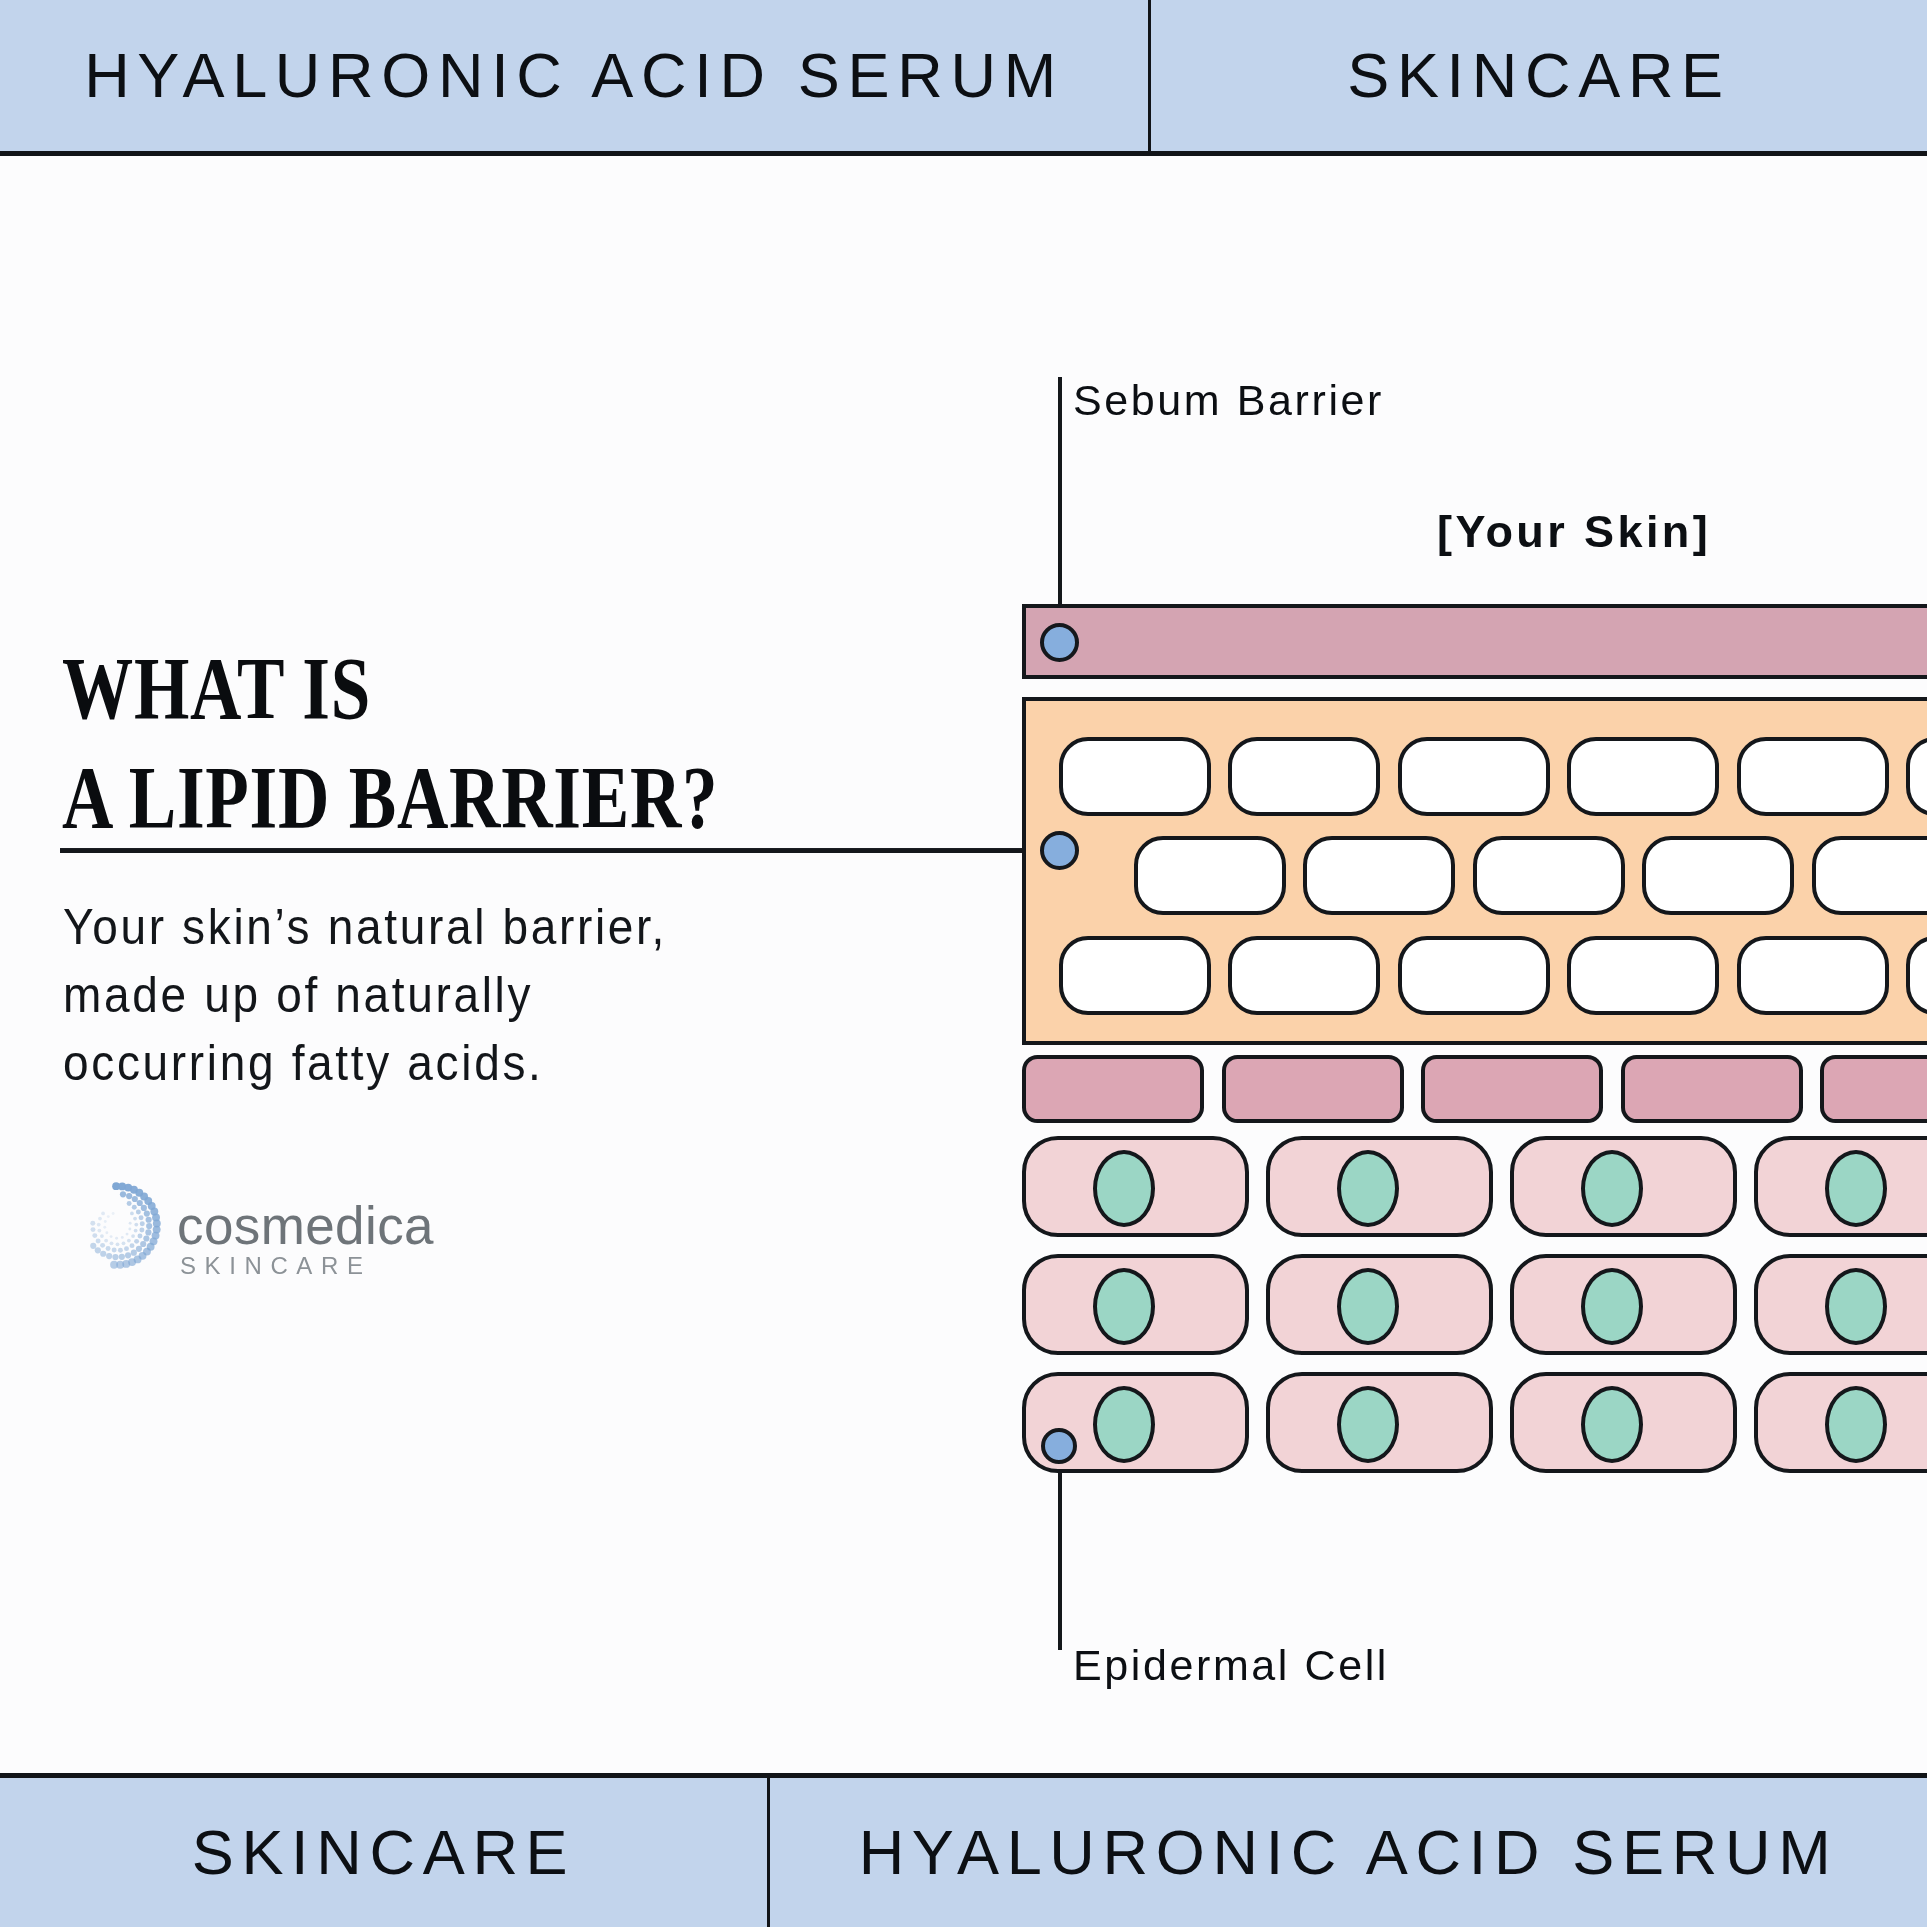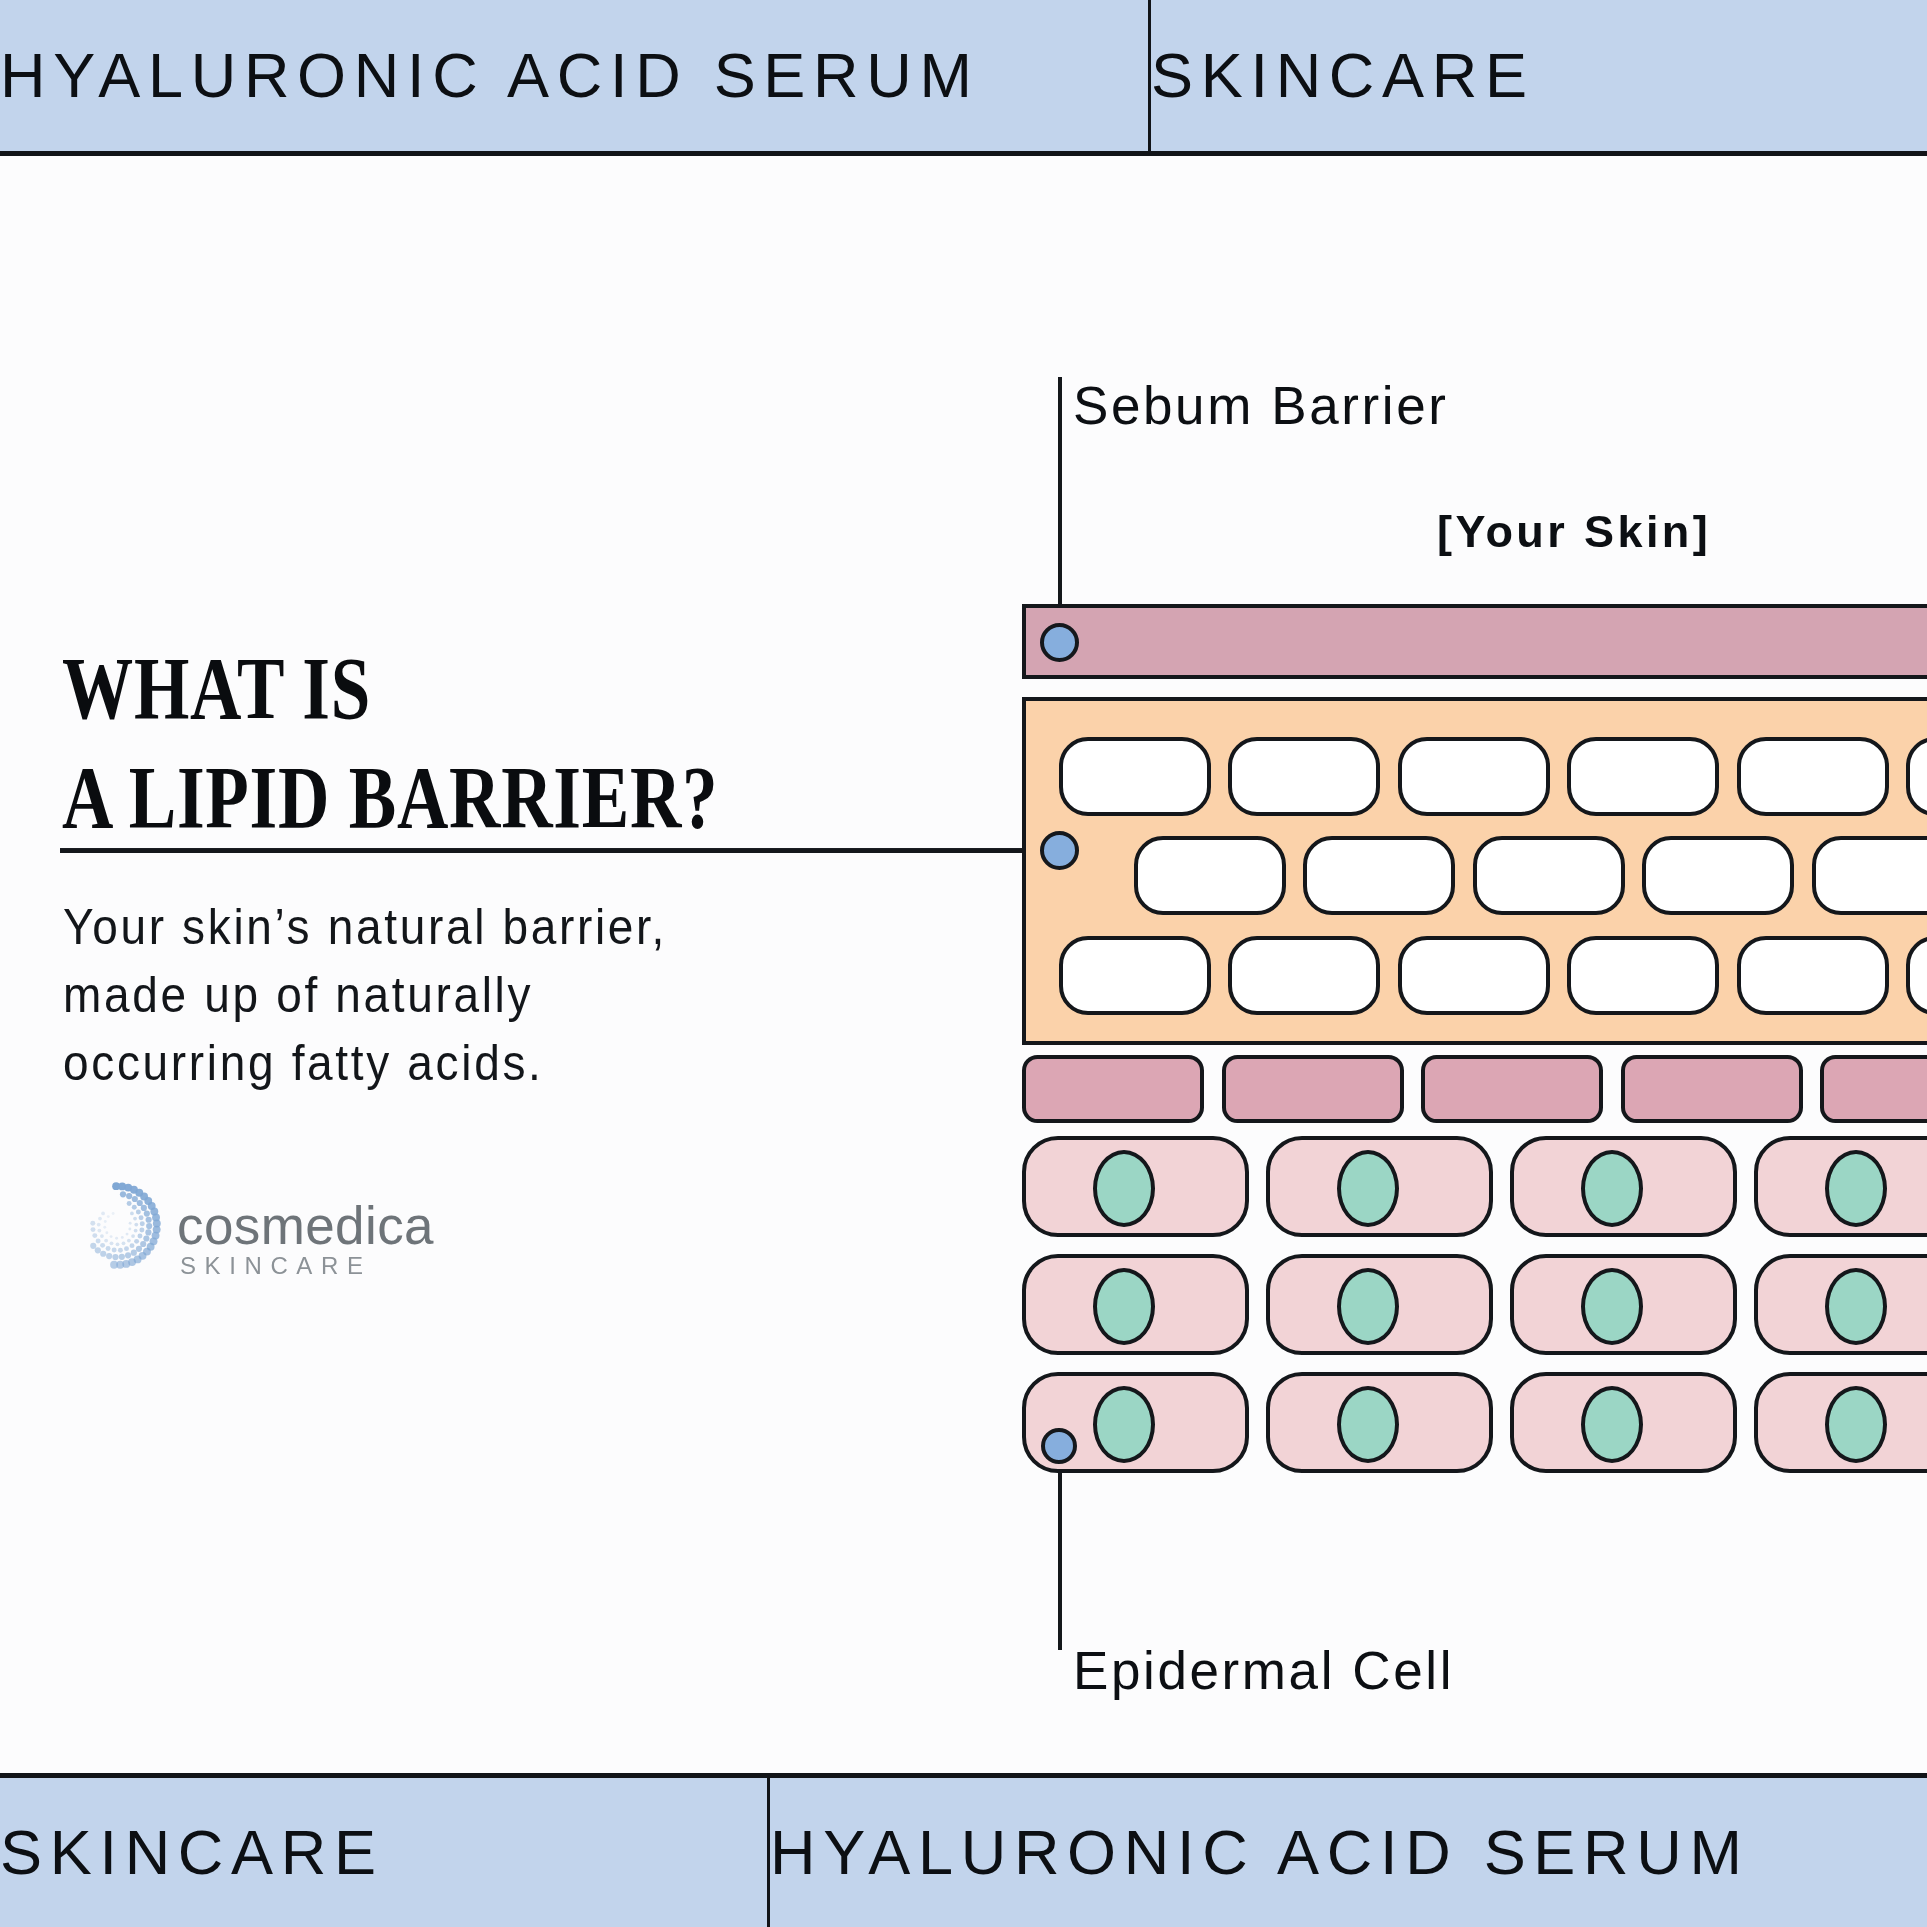--- a/index.html
+++ b/index.html
@@ -32,21 +32,21 @@
   }
   .banner-bottom {
     bottom: 0;
     height: 154px;
     border-top: 5.1px solid #111418;
   }
   .banner-cell {
     height: 100%;
     display: flex;
     align-items: center;
-    justify-content: flex-start;
+    justify-content: center;
     box-sizing: border-box;
   }
   .banner-cell span {
     font-family: "Liberation Sans", sans-serif;
     font-size: 63px;
     font-weight: 400;
     letter-spacing: 7.7px;
     color: #0C0F13;
     white-space: nowrap;
     line-height: 1;
@@ -127,21 +127,21 @@
     color: #8C9297;
     line-height: 1;
   }
 
   
   .diagram { position: absolute; left: 0; top: 0; width: 1927px; height: 1927px; }
 
   .label {
     position: absolute;
     font-family: "Liberation Sans", sans-serif;
-    font-size: 53px;
+    font-size: 43px;
     letter-spacing: 2.6px;
     color: #0C0F13;
     white-space: nowrap;
     line-height: 1;
   }
   .label-sebum { left: 1073px; top: 379px; }
   .label-epidermal { left: 1073px; top: 1644px; }
   .label-yourskin {
     left: 1437px; top: 509px;
     font-weight: 700;

